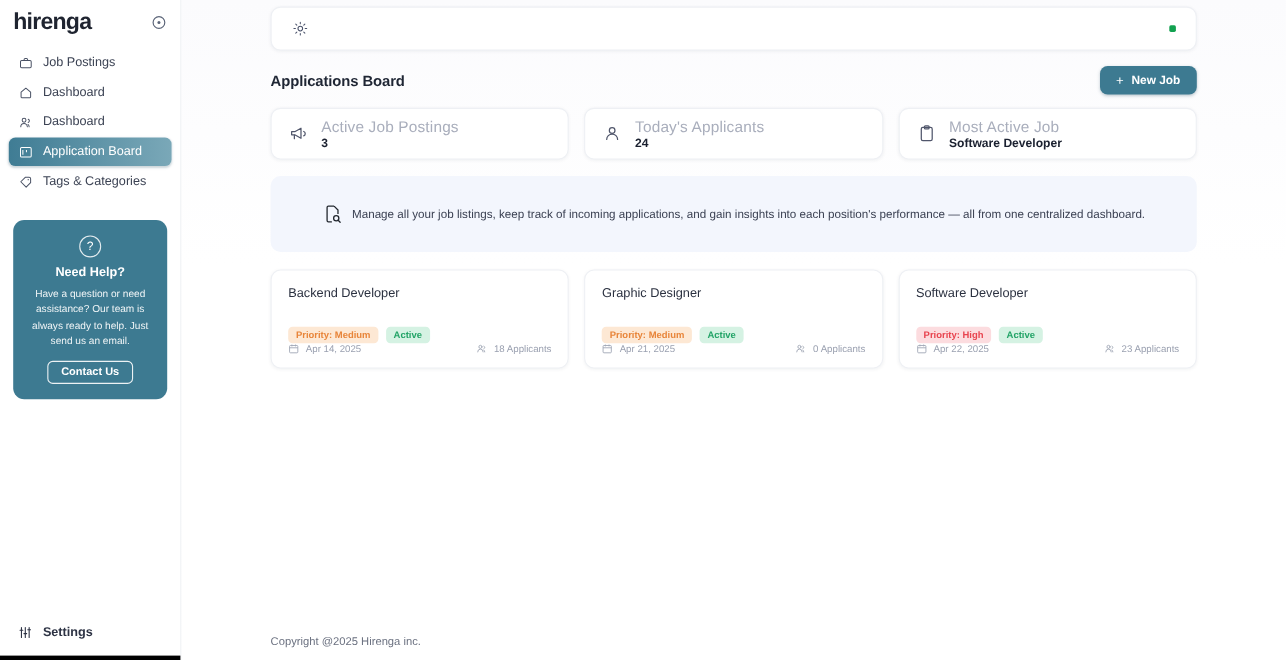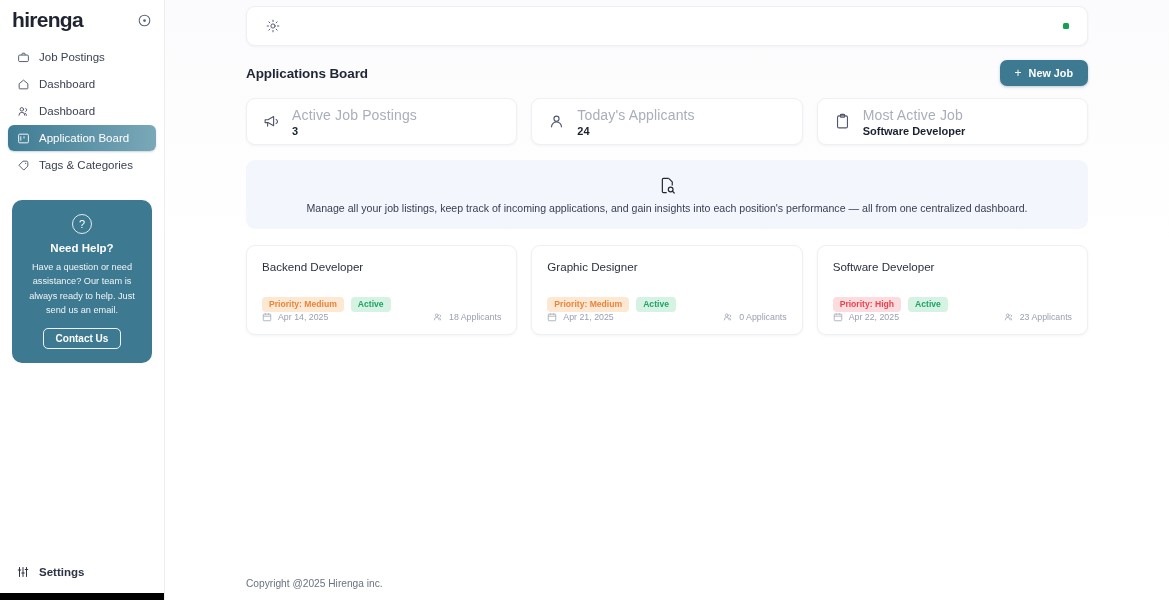--- a/index.html
+++ b/index.html
@@ -116,21 +116,21 @@
     font-weight: bold;
     color: #ffffff;
     background: transparent;
     cursor: pointer;
     font-family: "Liberation Sans", sans-serif;
   }
 
   .sidebar-foot {
     margin-top: auto;
     padding: 0 8px 8px 8px;
-    border-bottom: 7px solid #000000;
+    border-bottom: 4px solid #000000;
   }
   .sidebar-foot .nav-item { font-weight: bold; color: #2d3344; font-size: 11.5px; }
 
   
   .main {
     flex: 1 1 auto;
     height: 600px;
     position: relative;
     background: linear-gradient(180deg, #fbfbfd 0%, #ffffff 40%, #ffffff 100%);
     overflow: hidden;
@@ -200,21 +200,21 @@
   .stat-label { font-size: 14px; color: #a9aebc; margin-bottom: 2px; letter-spacing: 0.15px; }
   .stat-value { font-size: 11px; font-weight: bold; color: #1b2130; }
 
   
   .banner {
     margin: 15px 81px 0 81px;
     background: #f3f6fd;
     border-radius: 9px;
     height: 69px;
     display: flex;
-    flex-direction: column;
+    flex-direction: row;
     align-items: center;
     justify-content: center;
     gap: 7px;
   }
   .banner-ico { width: 20px; height: 20px; display:flex; align-items:center; justify-content:center; }
   .banner-text { font-size: 10.6px; color: #3a4052; text-align: center; }
 
   
   .jobs {
     margin: 16px 81px 0 81px;

